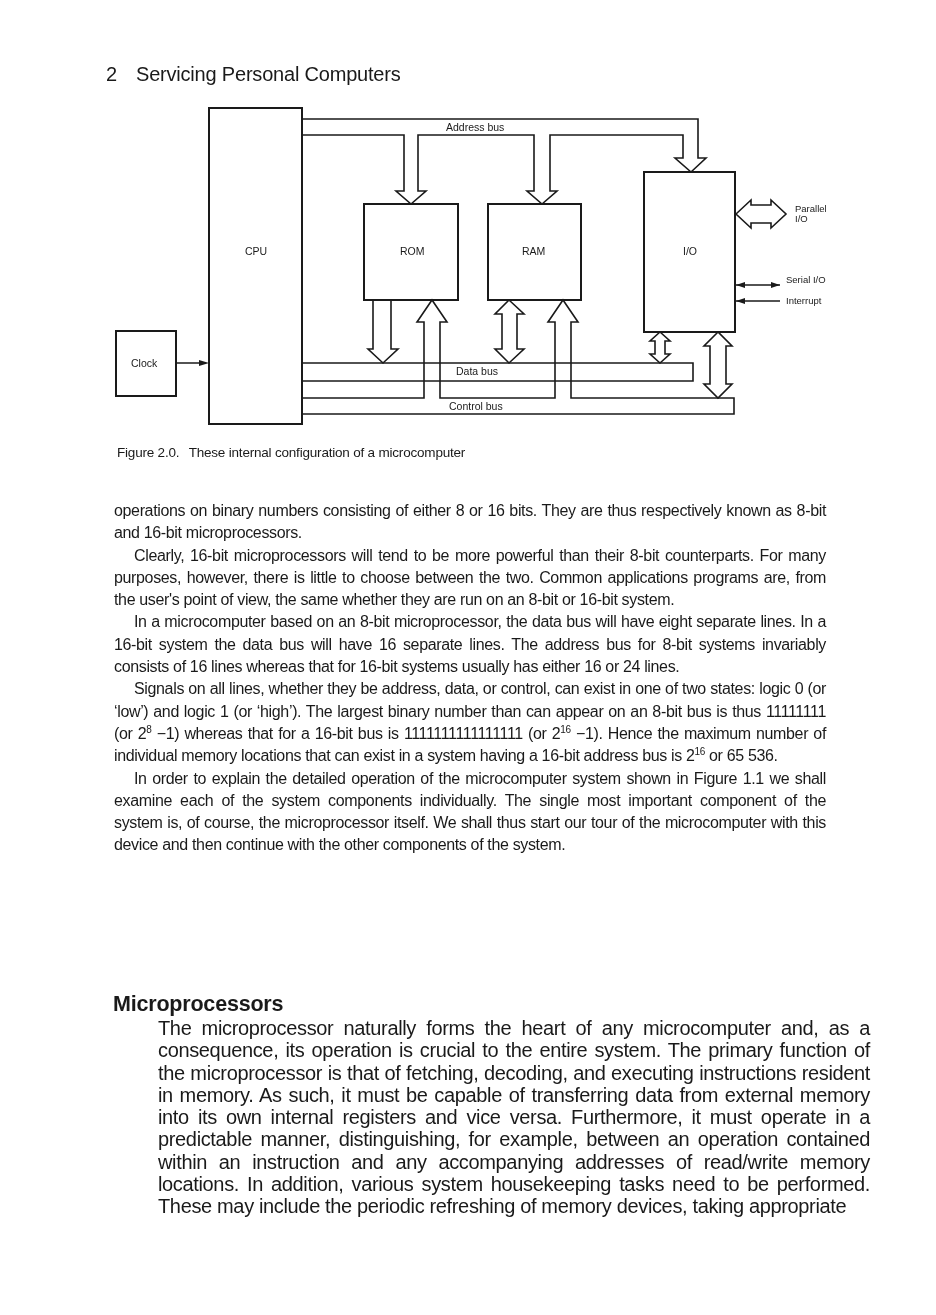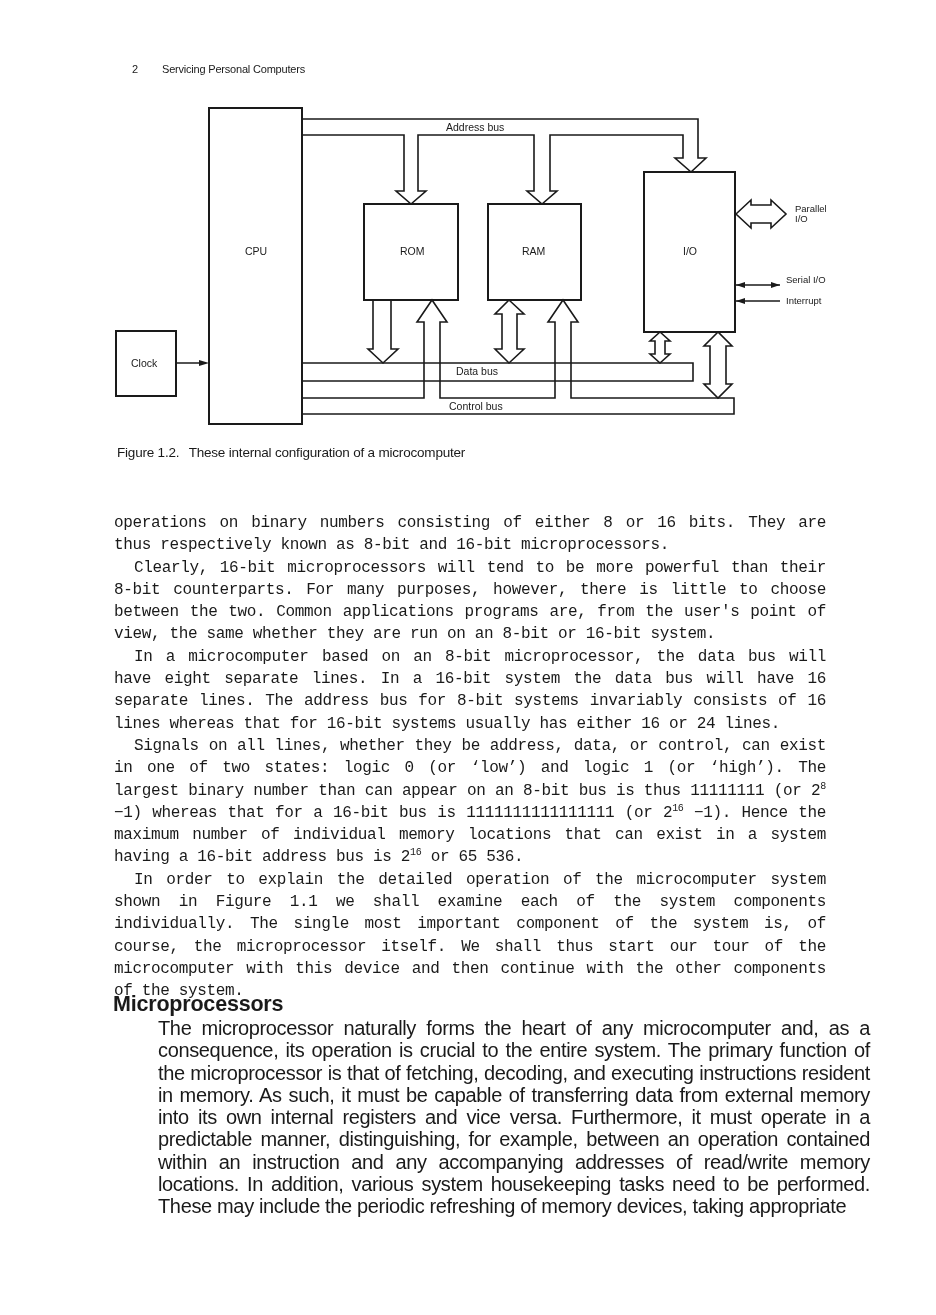--- a/index.html
+++ b/index.html
@@ -1,33 +1,33 @@
 <!DOCTYPE html>
 <html><head>
   <meta charset="utf-8">
   <style>
     html, body { margin: 0; padding: 0; background: #ffffff; }
     body {
       width: 936px; height: 1315px; position: relative; overflow: hidden;
       font-family: "Liberation Sans", sans-serif; color: #1a1a1a;
     }
     .running-head {
-      position: absolute; left: 132px; top: 63px;
-      font-size: 11px; letter-spacing: -0.2px;
+      position: absolute; left: 106px; top: 63px;
+      font-size: 20px; letter-spacing: -0.2px;
     }
     .running-head .pg { display: inline-block; width: 30px; }
     svg.diagram { position: absolute; left: 0; top: 0; }
     svg.diagram text { font-family: "Liberation Sans", sans-serif; fill: #1a1a1a; }
     .caption {
       position: absolute; left: 117px; top: 445px; font-size: 13.5px; letter-spacing: -0.2px;
     }
     .caption .num { margin-right: 6px; }
     .body-text {
-      position: absolute; left: 114px; top: 512px; width: 712px;
-      font-size: 16px; line-height: 22.3px; text-align: justify; letter-spacing: -0.35px; font-family: Liberation Mono, monospace;
+      position: absolute; left: 114px; top: 500px; width: 712px;
+      font-size: 16px; line-height: 22.3px; text-align: justify; letter-spacing: -0.35px;
     }
     .body-text p { margin: 0; text-indent: 20px; }
     .body-text p.first { text-indent: 0; }
     .body-text sup { font-size: 10px; line-height: 0; vertical-align: super; }
     .section-heading {
       position: absolute; left: 113px; top: 992px;
       font-size: 21.5px; font-weight: bold; letter-spacing: -0.2px; text-align: right;
     }
     .body-text-2 {
       position: absolute; left: 114px; top: 1017px; width: 712px;
@@ -97,21 +97,21 @@
     <text x="456" y="375">Data bus</text>
     <text x="449" y="410">Control bus</text>
     <text x="795" y="212" font-size="9.5">Parallel</text>
     <text x="795" y="222" font-size="9.5">I/O</text>
     <text x="786" y="283" font-size="9.5">Serial I/O</text>
     <text x="786" y="304" font-size="9.5">Interrupt</text>
   </g>
 </svg>
 
 <div class="caption">
-  <span class="num">Figure 1.2.</span>
+  <span class="num">Figure 2.0.</span>
   <span>These internal configuration of a microcomputer</span>
 </div>
 
 <div class="body-text">
   <p class="first">operations on binary numbers consisting of either 8 or 16 bits. They are thus respectively known as 8-bit and 16-bit microprocessors.</p>
   <p>Clearly, 16-bit microprocessors will tend to be more powerful than their 8-bit counterparts. For many purposes, however, there is little to choose between the two. Common applications programs are, from the user's point of view, the same whether they are run on an 8-bit or 16-bit system.</p>
   <p>In a microcomputer based on an 8-bit microprocessor, the data bus will have eight separate lines. In a 16-bit system the data bus will have 16 separate lines. The address bus for 8-bit systems invariably consists of 16 lines whereas that for 16-bit systems usually has either 16 or 24 lines.</p>
   <p><span>Signals on all lines, whether they be address, data, or control, can exist in one of two states: logic 0 (or ‘low’) and logic 1 (or ‘high’). The largest binary number than can appear on an 8-bit bus is thus 11111111 (or 2</span><sup>8</sup><span> −1) whereas that for a 16-bit bus is 1111111111111111 (or 2</span><sup>16</sup><span> −1). Hence the maximum number of individual memory locations that can exist in a system having a 16-bit address bus is 2</span><sup>16</sup><span> or 65 536.</span></p>
   <p>In order to explain the detailed operation of the microcomputer system shown in Figure 1.1 we shall examine each of the system components individually. The single most important component of the system is, of course, the microprocessor itself. We shall thus start our tour of the microcomputer with this device and then continue with the other components of the system.</p>
 </div>

